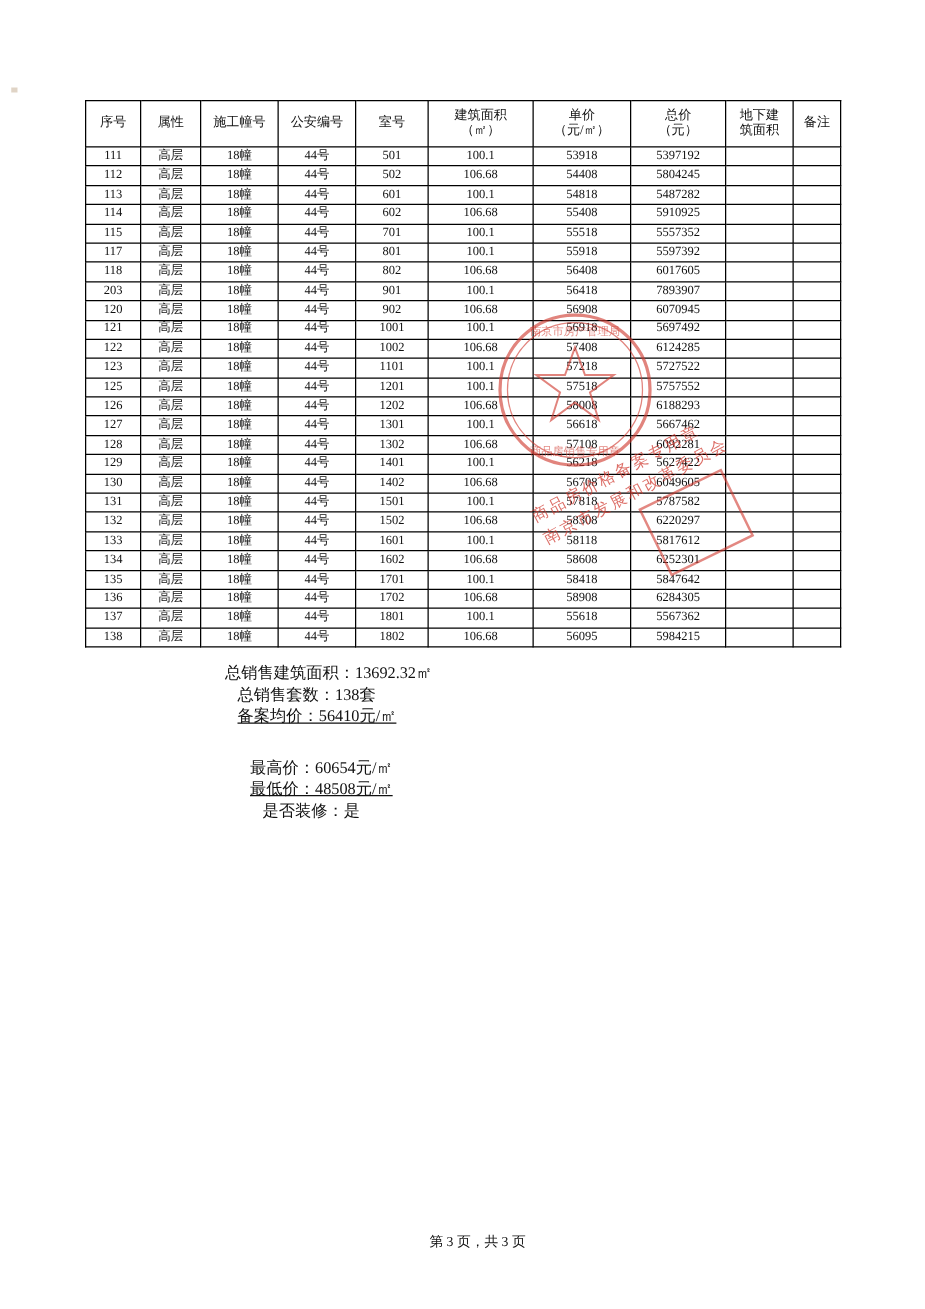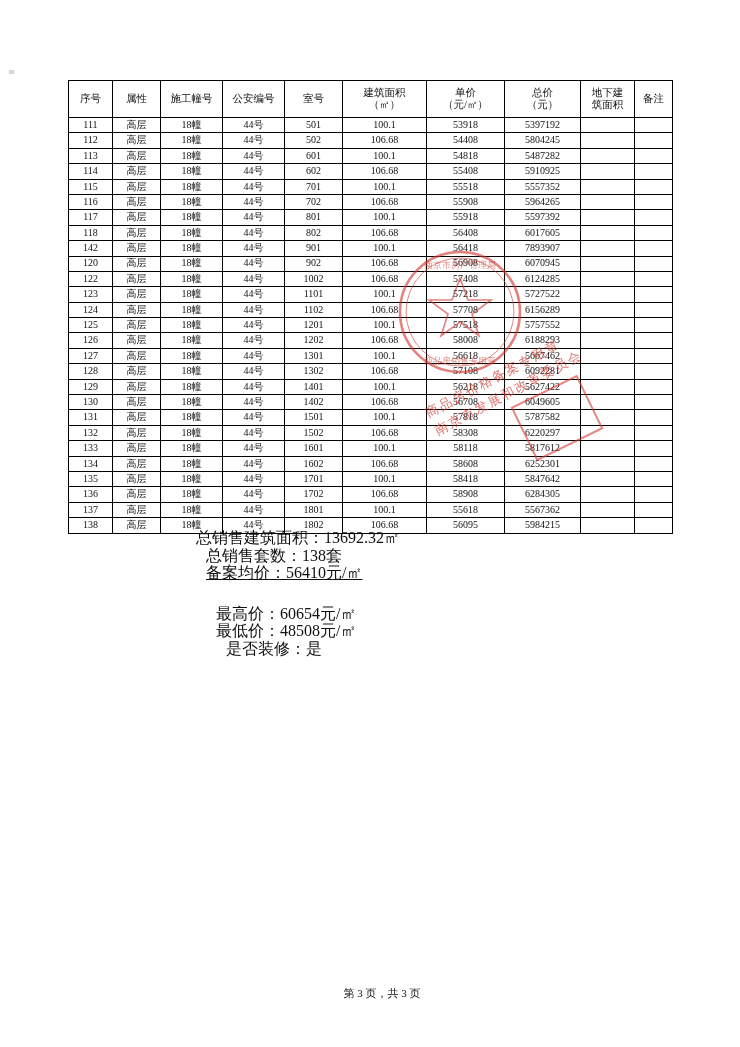--- a/index.html
+++ b/index.html
@@ -69,31 +69,31 @@
   col.c3 { width: 62px; }
   col.c4 { width: 58px; }
   col.c5 { width: 84px; }
   col.c6 { width: 78px; }
   col.c7 { width: 76px; }
   col.c8 { width: 54px; }
   col.c9 { width: 38px; }
 
   .summary {
     position: absolute;
-    left: 196px;
+    left: 180px;
     top: 529px;
-    font-size: 16px;
+    font-size: 13px;
     line-height: 17.5px;
     color: #111;
   }
   .summary div { white-space: nowrap; }
   .s2 { padding-left: 10px; }
   .s3 { padding-left: 10px; text-decoration: underline; }
   .s4 { padding-left: 20px; margin-top: 23px; }
-  .s5 { padding-left: 20px; }
+  .s5 { padding-left: 20px; text-decoration: underline; }
   .s6 { padding-left: 30px; }
 
   .footer {
     position: absolute;
     left: 0;
     top: 986px;
     width: 740px;
     text-align: center;
     font-size: 11px;
     font-family: Liberation Serif, serif;
@@ -240,32 +240,20 @@
             <td>18幢</td>
             <td>44号</td>
             <td>701</td>
             <td>100.1</td>
             <td>55518</td>
             <td>5557352</td>
             <td></td>
             <td></td>
           </tr>
           <tr>
-            <td>116</td>
-            <td>高层</td>
-            <td>18幢</td>
-            <td>44号</td>
-            <td>702</td>
-            <td>106.68</td>
-            <td>55908</td>
-            <td>5964265</td>
-            <td></td>
-            <td></td>
-          </tr>
-          <tr>
             <td>117</td>
             <td>高层</td>
             <td>18幢</td>
             <td>44号</td>
             <td>801</td>
             <td>100.1</td>
             <td>55918</td>
             <td>5597392</td>
             <td></td>
             <td></td>
@@ -276,21 +264,21 @@
             <td>18幢</td>
             <td>44号</td>
             <td>802</td>
             <td>106.68</td>
             <td>56408</td>
             <td>6017605</td>
             <td></td>
             <td></td>
           </tr>
           <tr>
-            <td>142</td>
+            <td>203</td>
             <td>高层</td>
             <td>18幢</td>
             <td>44号</td>
             <td>901</td>
             <td>100.1</td>
             <td>56418</td>
             <td>7893907</td>
             <td></td>
             <td></td>
           </tr>
@@ -300,52 +288,52 @@
             <td>18幢</td>
             <td>44号</td>
             <td>902</td>
             <td>106.68</td>
             <td>56908</td>
             <td>6070945</td>
             <td></td>
             <td></td>
           </tr>
           <tr>
+            <td>121</td>
+            <td>高层</td>
+            <td>18幢</td>
+            <td>44号</td>
+            <td>1001</td>
+            <td>100.1</td>
+            <td>56918</td>
+            <td>5697492</td>
+            <td></td>
+            <td></td>
+          </tr>
+          <tr>
             <td>122</td>
             <td>高层</td>
             <td>18幢</td>
             <td>44号</td>
             <td>1002</td>
             <td>106.68</td>
             <td>57408</td>
             <td>6124285</td>
             <td></td>
             <td></td>
           </tr>
           <tr>
             <td>123</td>
             <td>高层</td>
             <td>18幢</td>
             <td>44号</td>
             <td>1101</td>
             <td>100.1</td>
             <td>57218</td>
             <td>5727522</td>
-            <td></td>
-            <td></td>
-          </tr>
-          <tr>
-            <td>124</td>
-            <td>高层</td>
-            <td>18幢</td>
-            <td>44号</td>
-            <td>1102</td>
-            <td>106.68</td>
-            <td>57708</td>
-            <td>6156289</td>
             <td></td>
             <td></td>
           </tr>
           <tr>
             <td>125</td>
             <td>高层</td>
             <td>18幢</td>
             <td>44号</td>
             <td>1201</td>
             <td>100.1</td>

